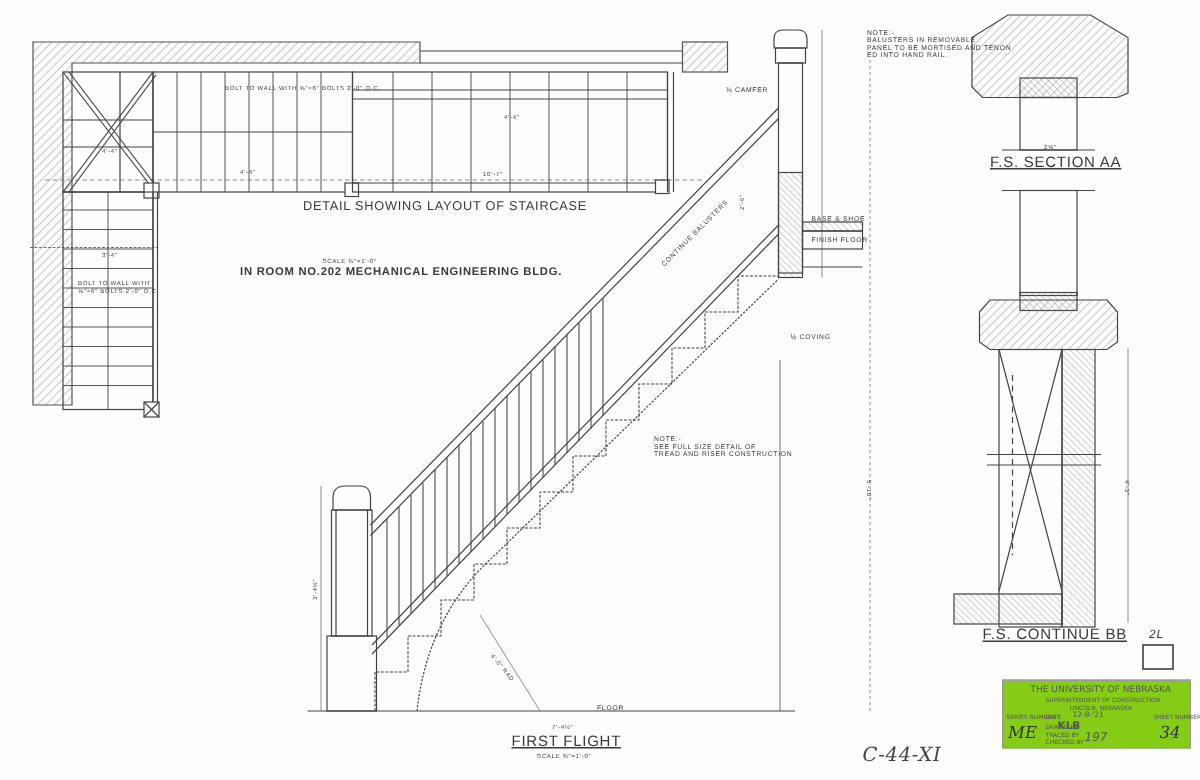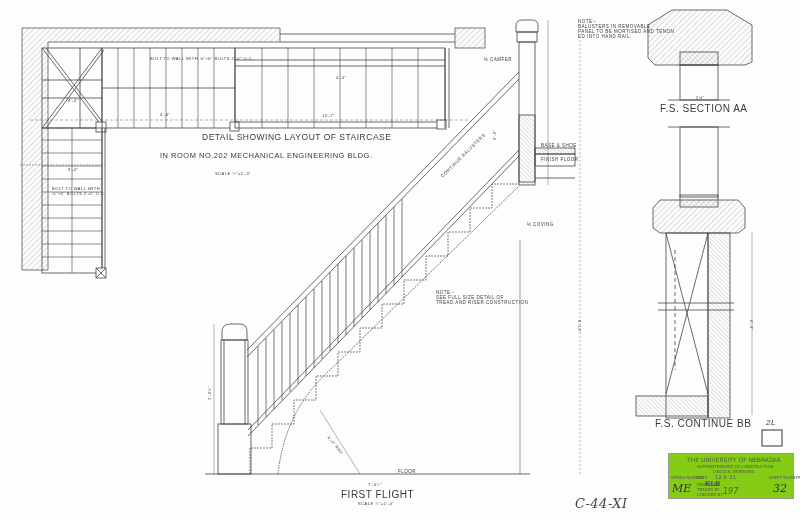--- a/index.html
+++ b/index.html
@@ -3,21 +3,21 @@
 <meta charset="utf-8">
 <style>
   html, body { margin: 0; padding: 0; background: #fdfdfc; }
   body { width: 800px; height: 520px; position: relative; overflow: hidden;
          font-family: "DejaVu Sans", sans-serif; color: #333; }
   svg { position: absolute; left: 0; top: 0; }
   .lbl { position: absolute; font-family: "Liberation Sans", sans-serif; color: #3a3a3a; white-space: nowrap; letter-spacing: 0.5px; }
   .title { font-size: 8.5px; }
   .small { font-size: 4.5px; line-height: 5px; }
   .tiny { font-size: 4px; }
-  .section { font-size: 10px; letter-spacing: 0.5px; }
+  .section { font-size: 10px; letter-spacing: 0.5px; text-decoration: underline; }
   .hand { font-family: "DejaVu Serif", serif; font-style: italic; font-size: 13px; color: #444; }
   .tb { position: absolute; left: 668px; top: 453px; width: 124px; height: 44px; border: 1px solid #999; background: #84cc16; }
   .tb .row { position: absolute; font-size: 4px; color: #555; white-space: nowrap; }
   .tb .big { font-size: 11px; font-family: "DejaVu Serif", serif; font-style: italic; color: #333; }
 </style>
 </head>
 <body>
 
 <svg width="800" height="520" viewBox="0 0 800 520">
   <defs>
@@ -182,21 +182,21 @@
     <line x1="675" y1="250" x2="675" y2="370" stroke-dasharray="4 3"></line>
     <line x1="658" y1="303" x2="734" y2="303"></line>
     <line x1="658" y1="310" x2="734" y2="310"></line>
     <rect x="636" y="396" width="72" height="20" fill="url(#hatch2)"></rect>
     <line x1="752" y1="232" x2="752" y2="415" stroke-width="0.4"></line>
     <rect x="762" y="430" width="20" height="16" stroke="#333" stroke-width="1"></rect>
   </g>
 </svg>
 
 <div class="lbl title" style="left:178px;top:132px;padding-left:24px;">DETAIL SHOWING LAYOUT OF STAIRCASE</div>
-<div class="lbl title" style="left:160px;top:151px;font-size:7.5px;">IN ROOM NO.202 MECHANICAL ENGINEERING BLDG.</div>
+<div class="lbl title" style="left:160px;top:176px;font-size:7.5px;font-weight:bold;">IN ROOM NO.202 MECHANICAL ENGINEERING BLDG.</div>
 <div class="lbl tiny" style="left:215px;top:171px;">SCALE ¾"=1'-0"</div>
 
 <div class="lbl tiny" style="left:150px;top:56px;">BOLT TO WALL WITH ⅝"×6" BOLTS 2'-0" O.C.</div>
 <div class="lbl tiny" style="left:52px;top:186px;">BOLT TO WALL WITH</div>
 <div class="lbl tiny" style="left:52px;top:191px;">⅝"×6" BOLTS 2'-0" O.C.</div>
 
 <div class="lbl tiny" style="left:68px;top:98px;">4'-4"</div>
 <div class="lbl tiny" style="left:160px;top:112px;">4'-4"</div>
 <div class="lbl tiny" style="left:336px;top:75px;">4'-4"</div>
 <div class="lbl tiny" style="left:322px;top:113px;">10'-7"</div>
@@ -247,14 +247,14 @@
   <div class="row" style="left:2px;top:21px;">SERIES NUMBER</div>
   <div class="row" style="left:100px;top:21px;">SHEET NUMBER</div>
   <div class="row" style="left:28px;top:21px;">DATE</div>
   <div class="row" style="left:46px;top:20px;font-size:5px;">12-8-'21</div>
   <div class="row big" style="left:3px;top:28px;">ME</div>
   <div class="row" style="left:28px;top:28px;">DRAWN BY</div>
   <div class="row" style="left:36px;top:26px;font-size:7px;font-weight:bold;">KLB</div>
   <div class="row" style="left:28px;top:33px;">TRACED BY</div>
   <div class="row" style="left:28px;top:38px;">CHECKED BY</div>
   <div class="row" style="left:54px;top:33px;font-size:8px;font-style:italic;">197</div>
-  <div class="row big" style="left:104px;top:28px;">32</div>
+  <div class="row big" style="left:104px;top:28px;">34</div>
 </div>
 
 </body></html>

